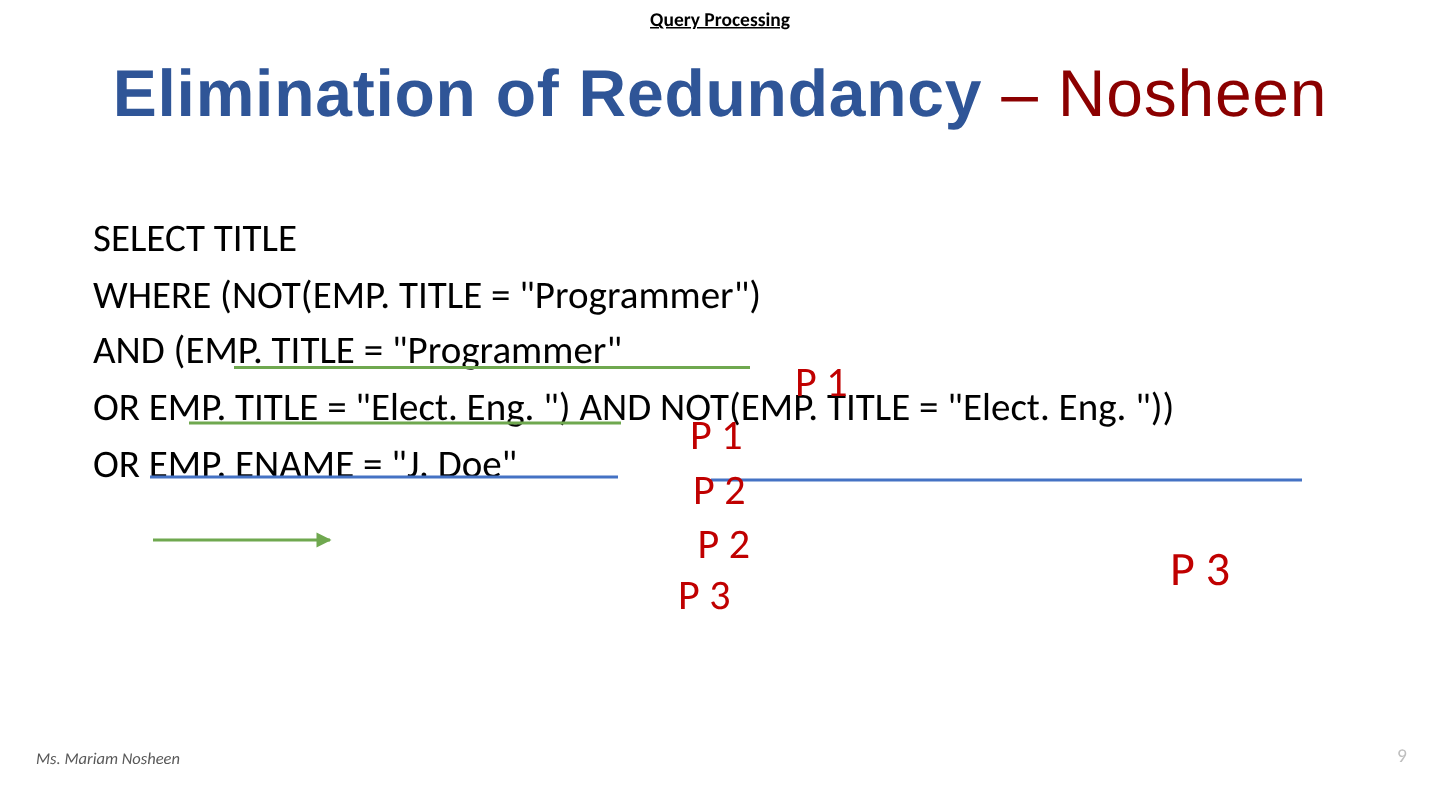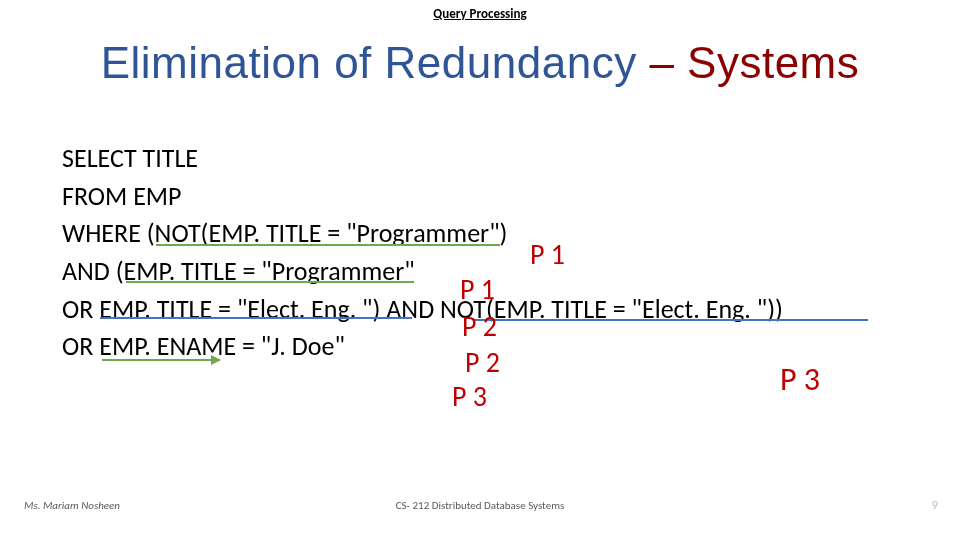--- a/index.html
+++ b/index.html
@@ -19,21 +19,21 @@
 
   .title {
     position: absolute;
     top: 38px; left: 0; right: 0;
     text-align: center;
     font-size: 44px;
     font-weight: 400;
     letter-spacing: .5px;
     font-family: "Calibri Light","Segoe UI Light",Arial,sans-serif;
   }
-  .title .t1 { color: #2f5597; }
+  .title .t1 { color: #2f5597; font-weight: bold; }
   .title .t2 { color: #8b0000; }
 
   .body {
     position: absolute;
     top: 140px;
     left: 62px;
     right: 40px;
     font-size: 26px;
     line-height: 1.45;
     color: #000;
@@ -94,26 +94,25 @@
   }
 </style>
 </head>
 <body>
 
 <div class="slide">
 
   <div class="topic-header">Query Processing</div>
 
   <div class="title">
-    <span class="t1">Elimination of Redundancy  </span><span class="t2">– Systems</span>
+    <span class="t1">Elimination of Redundancy  </span><span class="t2">– Nosheen</span>
   </div>
 
   <div class="body">
     <div>SELECT TITLE</div>
-    <div>FROM EMP</div>
     <div>WHERE (NOT(EMP. TITLE = "Programmer")</div>
     <div>AND (EMP. TITLE = "Programmer"</div>
     <div>OR EMP. TITLE = "Elect. Eng. ") AND NOT(EMP. TITLE = "Elect. Eng. "))</div>
     <div>OR EMP. ENAME = "J. Doe"</div>
   </div>
 
   <div class="underline-green" style="top:244px; left:156px; width:344px;"></div>
   <div class="underline-green" style="top:281px; left:126px; width:288px;"></div>
 
   <div class="underline-blue" style="top:317px; left:100px; width:312px;"></div>
@@ -122,16 +121,15 @@
   <div class="arrow-green" style="top:359px; left:102px; width:118px;"></div>
 
   <div class="anno" style="top:237px; left:530px;">P 1</div>
   <div class="anno" style="top:272px; left:460px;">P 1</div>
   <div class="anno" style="top:309px; left:462px;">P 2</div>
   <div class="anno" style="top:345px; left:465px;">P 2</div>
   <div class="anno" style="top:379px; left:452px;">P 3</div>
   <div class="anno" style="top:360px; left:780px; font-size:32px;">P 3</div>
 
   <div class="footer-left">Ms. Mariam Nosheen</div>
-  <div class="footer-center">CS- 212 Distributed Database Systems</div>
   <div class="footer-right">9</div>
 
 </div>
 
 </body></html>

